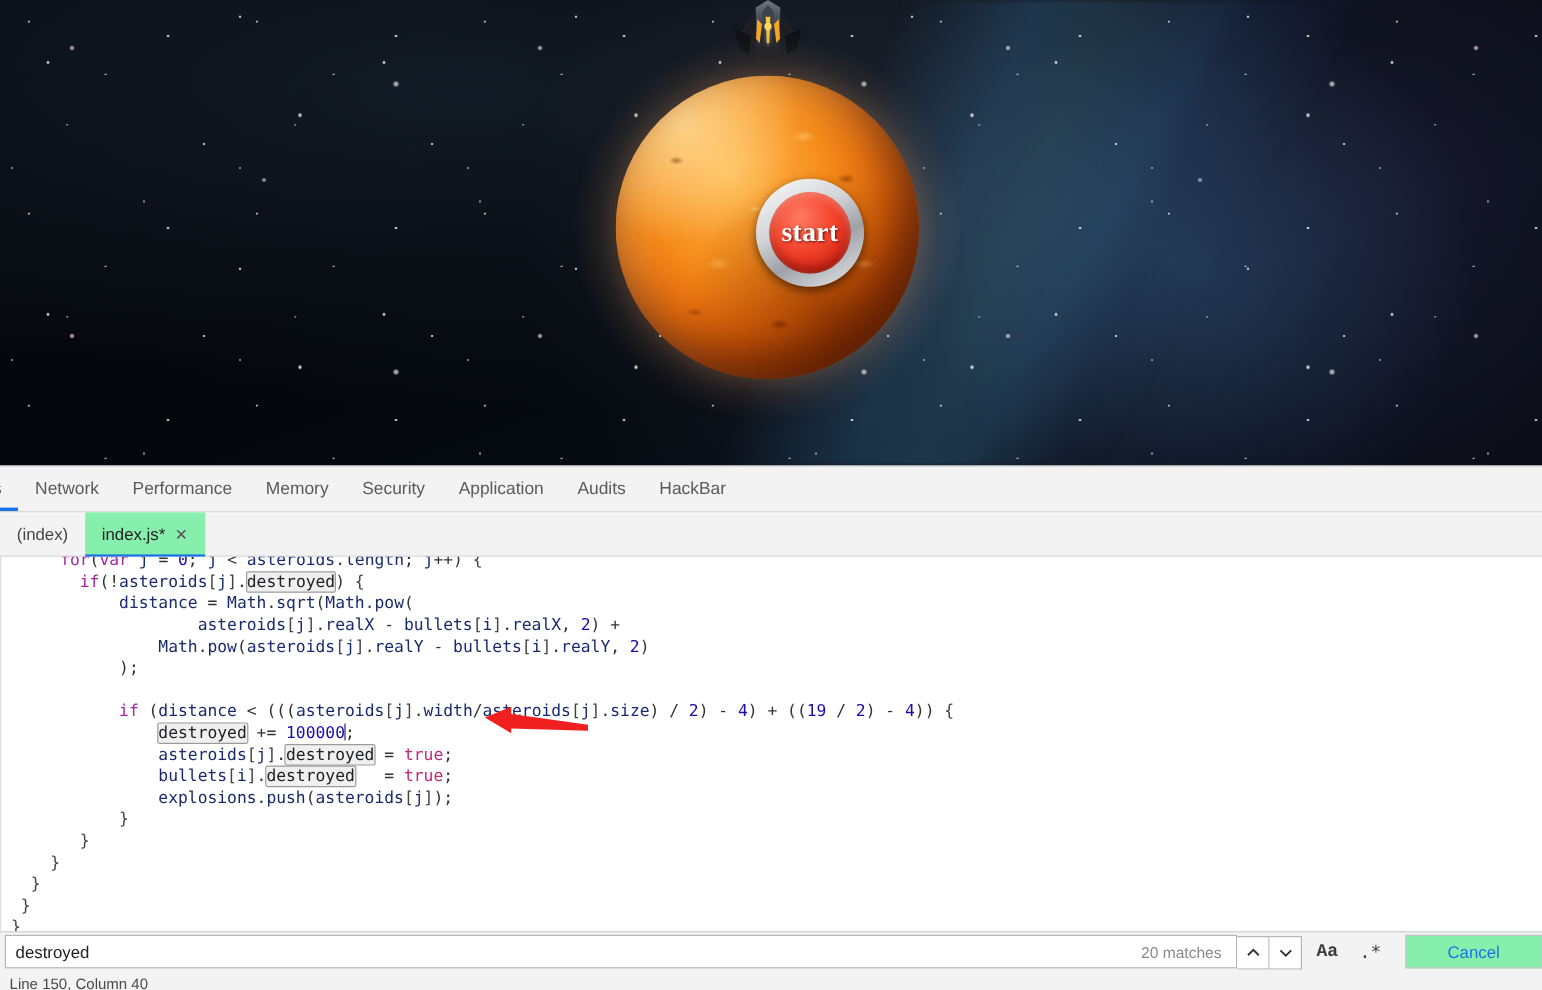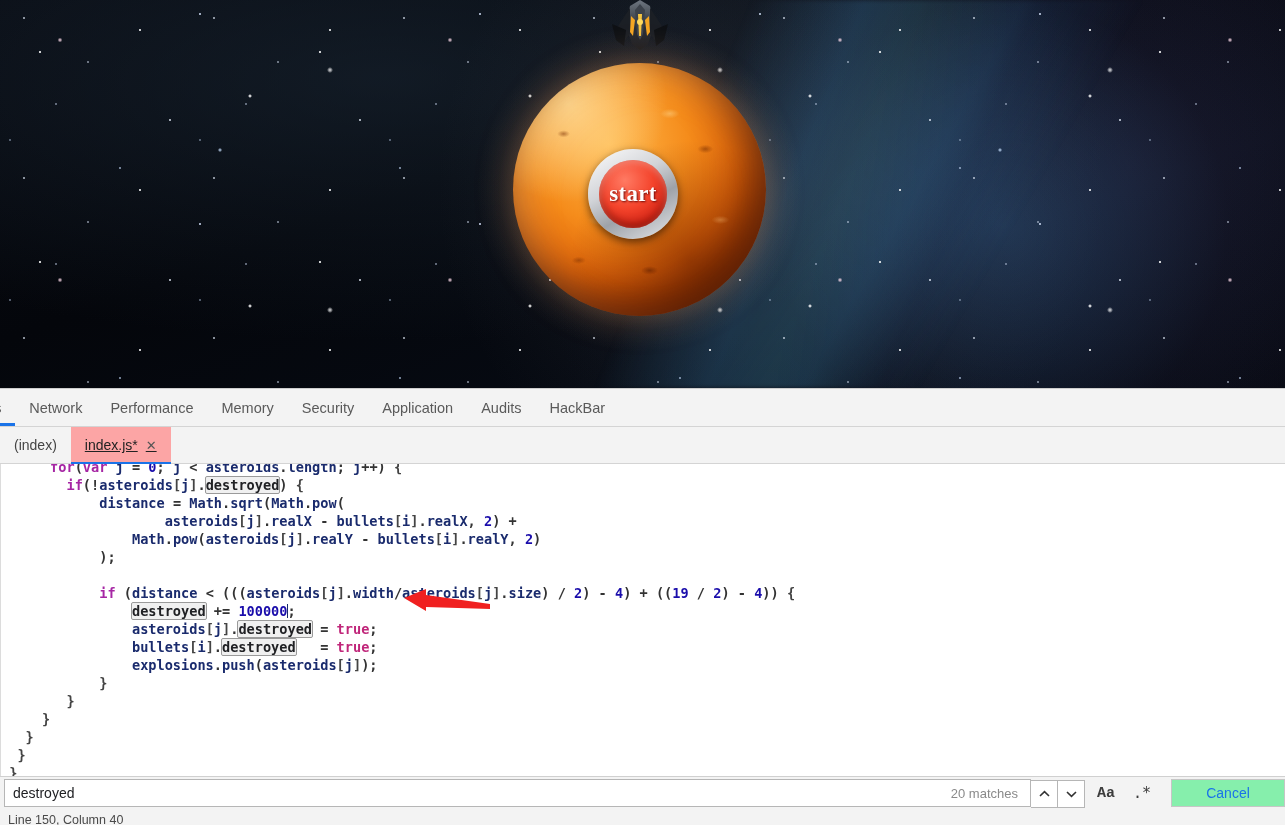--- a/index.html
+++ b/index.html
@@ -124,21 +124,21 @@
       radial-gradient(10px 5px at 26% 78%, rgba(120,45,5,.5), rgba(0,0,0,0) 70%),
       radial-gradient(13px 6px at 82% 62%, rgba(255,210,140,.33), rgba(0,0,0,0) 70%),
       radial-gradient(8px 4px at 46% 44%, rgba(255,235,185,.40), rgba(0,0,0,0) 70%);
     mix-blend-mode: normal;
     opacity: .95;
   }
 
   
   .start-btn {
     position: absolute;
-    left: 588px; top: 149px;
+    left: 630px; top: 149px;
     width: 90px; height: 90px;
     border-radius: 50%;
     background: linear-gradient(150deg, #fdfdfd 0%, #d2d4d8 38%, #9ea2a8 62%, #e8eaed 100%);
     box-shadow: 0 3px 8px rgba(0,0,0,.55);
     display: flex; align-items: center; justify-content: center;
     cursor: pointer;
   }
   .start-inner {
     width: 68px; height: 68px;
     border-radius: 50%;
@@ -207,21 +207,21 @@
     display: flex;
     align-items: center;
     gap: 8px;
     padding: 0 14px;
     font-size: 14px;
     color: #444;
     cursor: pointer;
     position: relative;
     white-space: nowrap;
   }
-  .file-tab.active { background: #fca5a5; color: #222; text-decoration: underline; }
+  .file-tab.active { background: #86efac; color: #222; }
   .file-tab.active::after {
     content: "";
     position: absolute;
     left: 0; right: 0; bottom: -1px;
     height: 2px;
     background: #1a73e8;
   }
   .close-x {
     font-size: 13px;
     color: #555;
@@ -240,21 +240,21 @@
   .code {
     position: absolute;
     left: 0; top: -6px;
     width: 100%;
     font-family: "DejaVu Sans Mono", monospace;
     font-size: 13.6px;
     line-height: 18px;
     white-space: pre;
     color: #202124;
   }
-  .code .ln { display: block; height: 18px; font-weight: bold; }
+  .code .ln { display: block; height: 18px; }
   .kw   { color: #a626a4; }     
   .ident{ color: #1a2b6d; }
   .prop { color: #1a2b6d; }
   .num  { color: #1a0dab; }
   .punc { color: #333333; }
   .op   { color: #333333; }
   .brk  { color: #444444; }
   .bool { color: #c0267a; }
   .mark {
     outline: 1px solid #9a9a9a;

